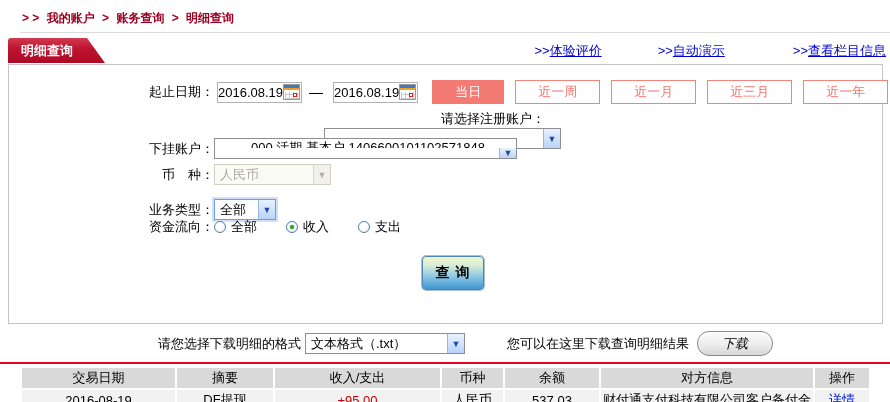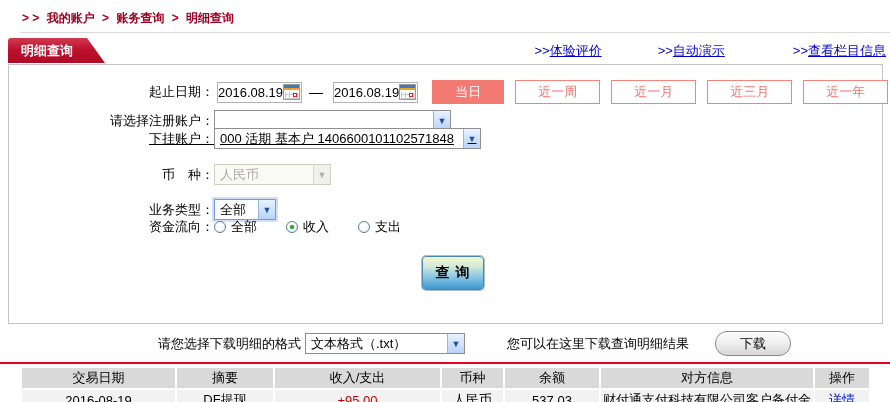--- a/index.html
+++ b/index.html
@@ -78,23 +78,23 @@
   .qubtn { position:absolute; left:413px; top:191px; width:62px; height:34px;
            border:1px solid #4a87b4; border-radius:4px; cursor:pointer;
            background:linear-gradient(180deg,#f3f7cb 0%,#d6ebd9 28%,#84c3e4 65%,#3e97cf 100%);
            font-weight:bold; font-size:14px; color:#000; box-shadow:0 0 0 1px #aebfc9;
            font-family:inherit; letter-spacing:1px; }
 
   
   .dlrow { margin-top:7px; height:25px; display:flex; align-items:center; padding-left:158px; font-size:13px; }
   .dlrow .fmt-sel { width:160px; margin-left:4px; }
   .dlrow .hint { margin-left:42px; white-space:nowrap; }
-  .dlbtn { margin-left:26px; width:76px; height:25px; cursor:pointer; font-size:13px; font-family:inherit;
+  .dlbtn { margin-left:8px; width:76px; height:25px; cursor:pointer; font-size:13px; font-family:inherit;
            border:1px solid #8a8a8a; border-radius:12px; color:#000;
-           background:linear-gradient(180deg,#fdfdfd 0%,#ececec 55%,#d7d7d7 100%); }
+           background:linear-gradient(180deg,#fdfdfd 0%,#ececec 55%,#d7d7d7 100%);font-style:italic; }
 
   
   .redline { margin-top:6px; height:2px; background:#ea0029; }
   .rtable { margin:4px 21px 0 22px; width:847px; border-collapse:separate; border-spacing:0; font-size:13px; }
   .rtable th { background:#d9d9d9; height:18px; font-weight:normal; text-align:center; padding:1px 2px; }
   .rtable td { background:#f2f2f2; height:18px; text-align:center; padding:1px 2px; white-space:nowrap; }
   .rtable th + th, .rtable td + td { border-left:2px solid #fff; }
   .rtable tr + tr td { border-top:2px solid #fff; }
   .amount { color:#cc0000; }
   .action a { color:#0016d8; text-decoration:underline; cursor:pointer; }
@@ -140,30 +140,30 @@
             <span class="reddot"></span>
           </span>
       </div>
       <button class="qbtn first active">当日</button>
       <button class="qbtn">近一周</button>
       <button class="qbtn">近一月</button>
       <button class="qbtn">近三月</button>
       <button class="qbtn">近一年</button>
     </div>
 
-    <div class="frow" style="top:45px;">
+    <div class="frow" style="top:45px;flex-direction:column;">
       <span class="lbl">请选择注册账户：</span>
       <div class="xsel" style="width:237px;">
         <span class="arr">▼</span>
       </div>
     </div>
 
-    <div class="frow" style="top:63px;text-decoration:underline;">
+    <div class="frow" style="top:73px;">
       <span class="lbl">下挂账户：</span>
-      <div class="xsel" style="width:267px;">
+      <div class="xsel" style="width:303px;flex-direction:column;">
         <span class="t">000  活期  基本户  1406600101102571848</span>
         <span class="arr">▼</span>
       </div>
     </div>
 
     <div class="frow" style="top:99px;">
       <span class="lbl">币　种：</span>
       <div class="xsel dis" style="width:117px;">
         <span class="t">人民币</span>
         <span class="arr">▼</span>

